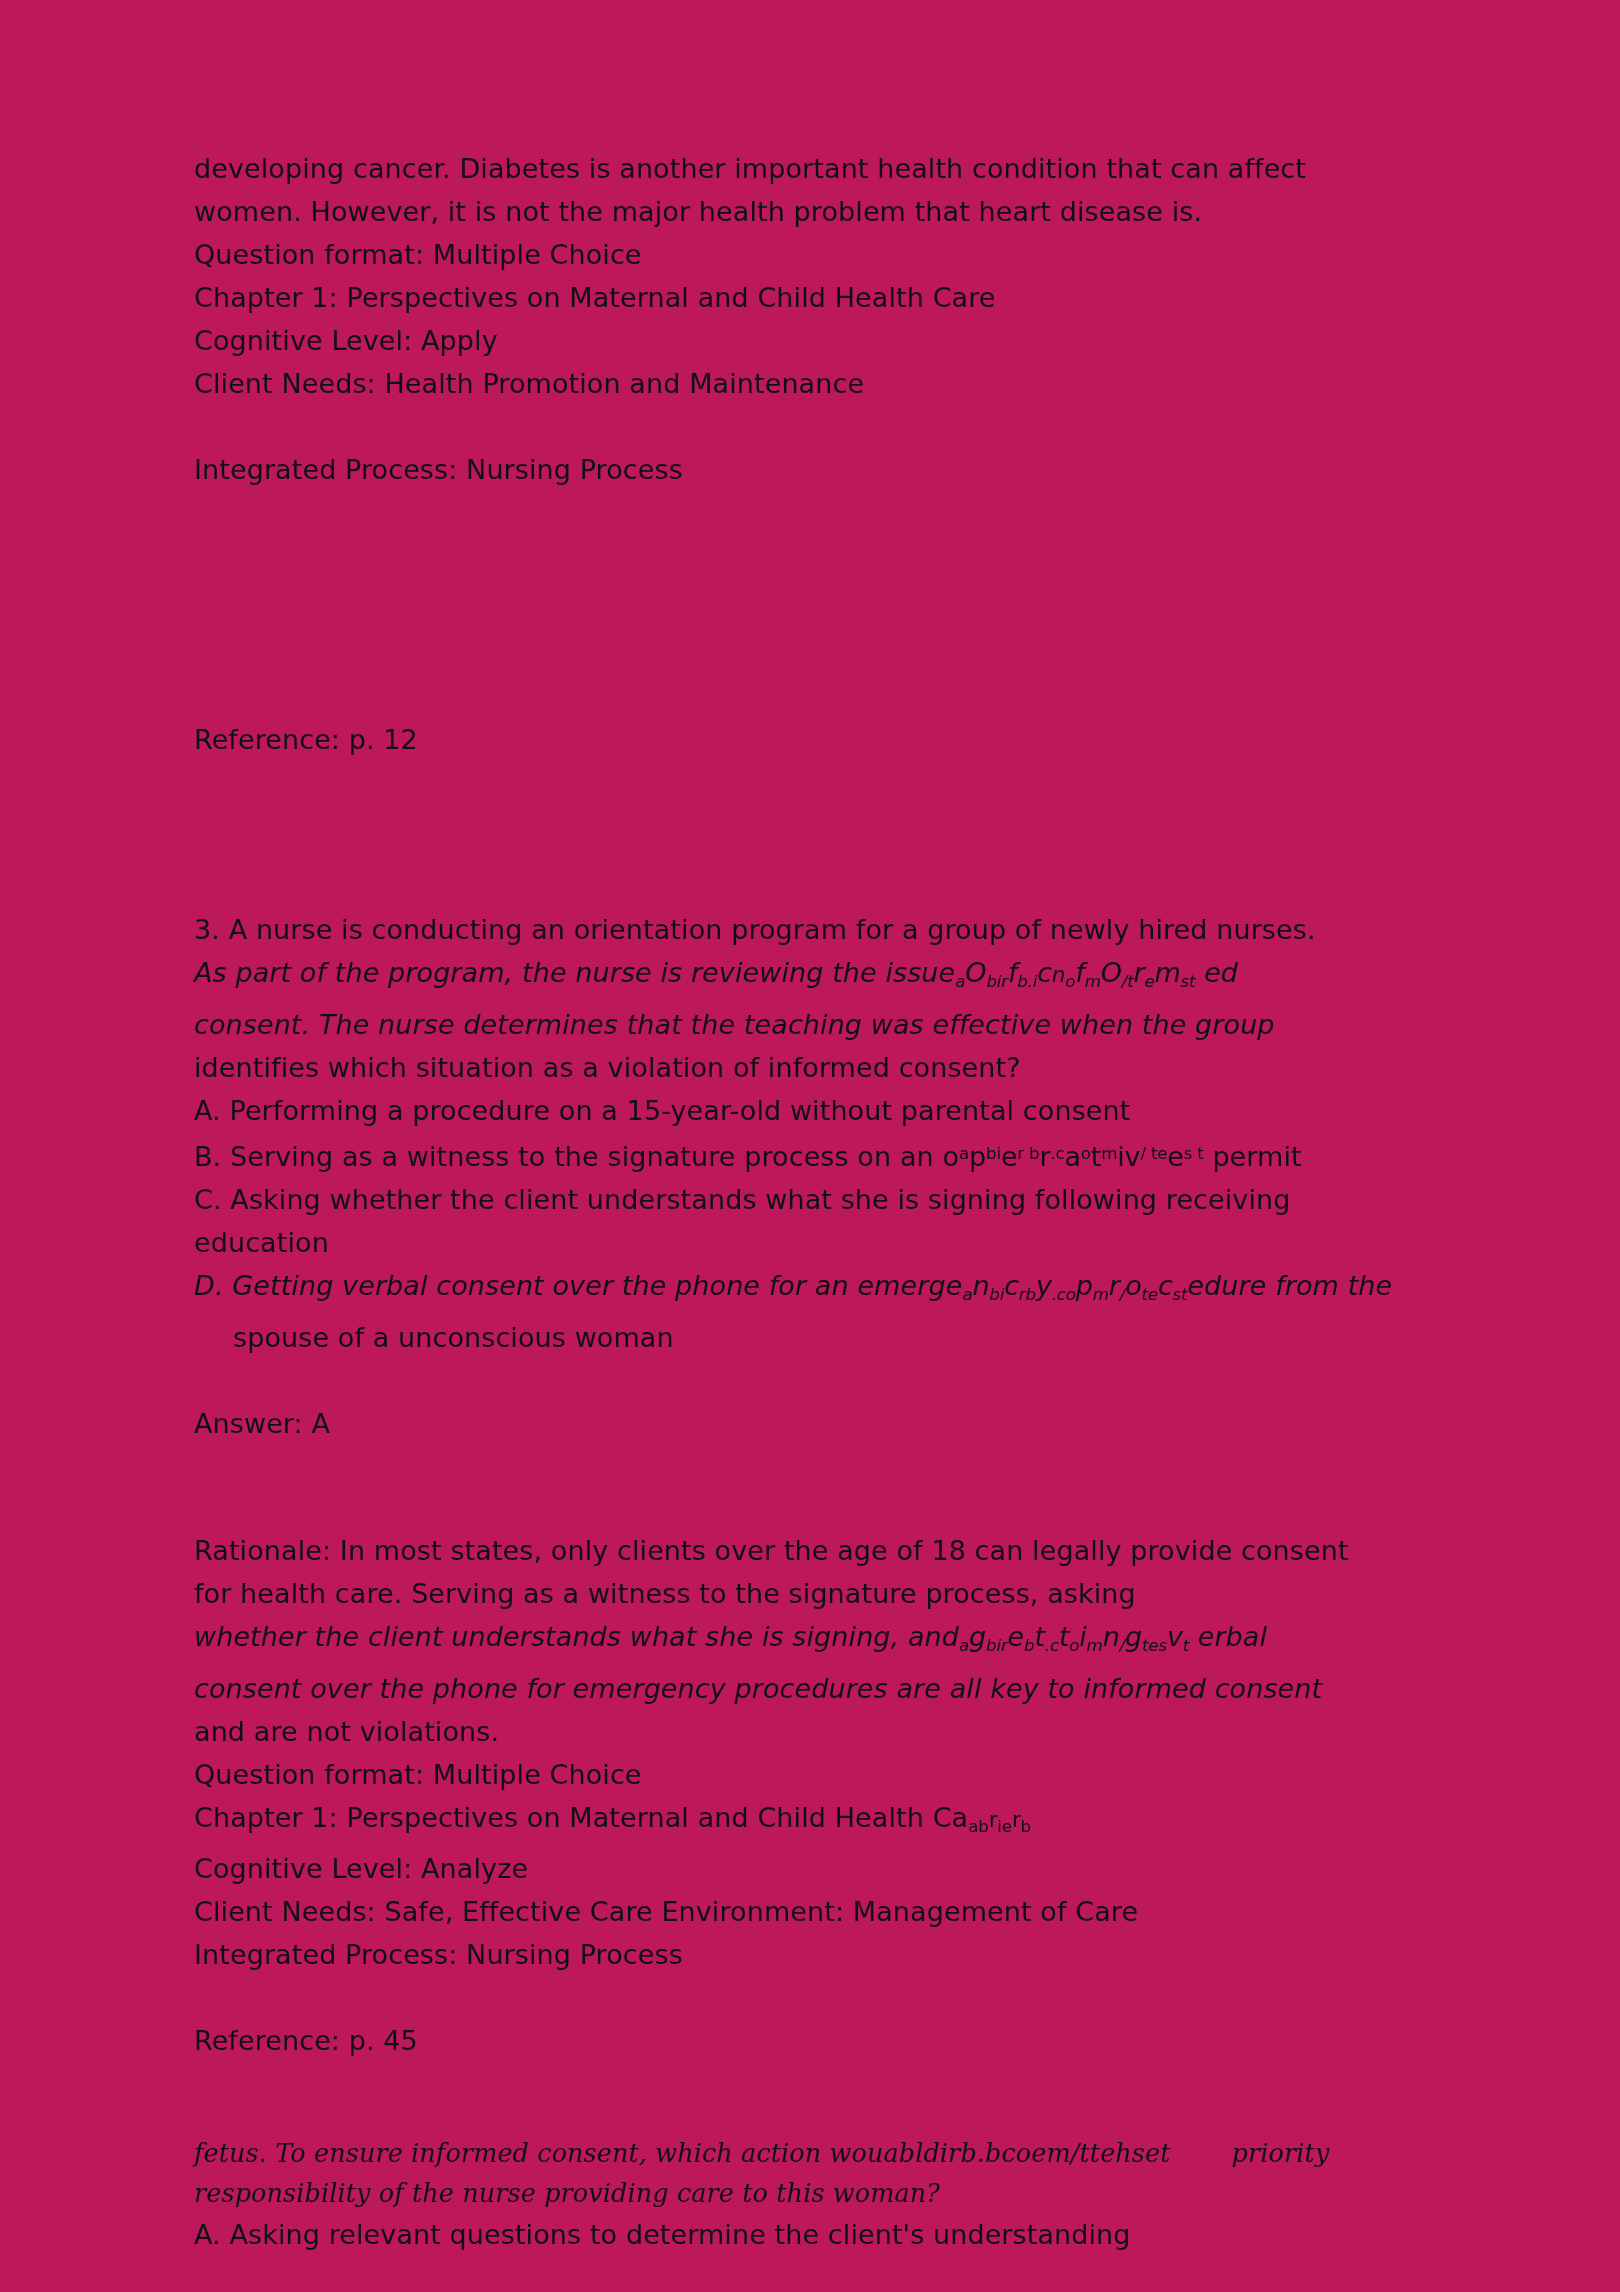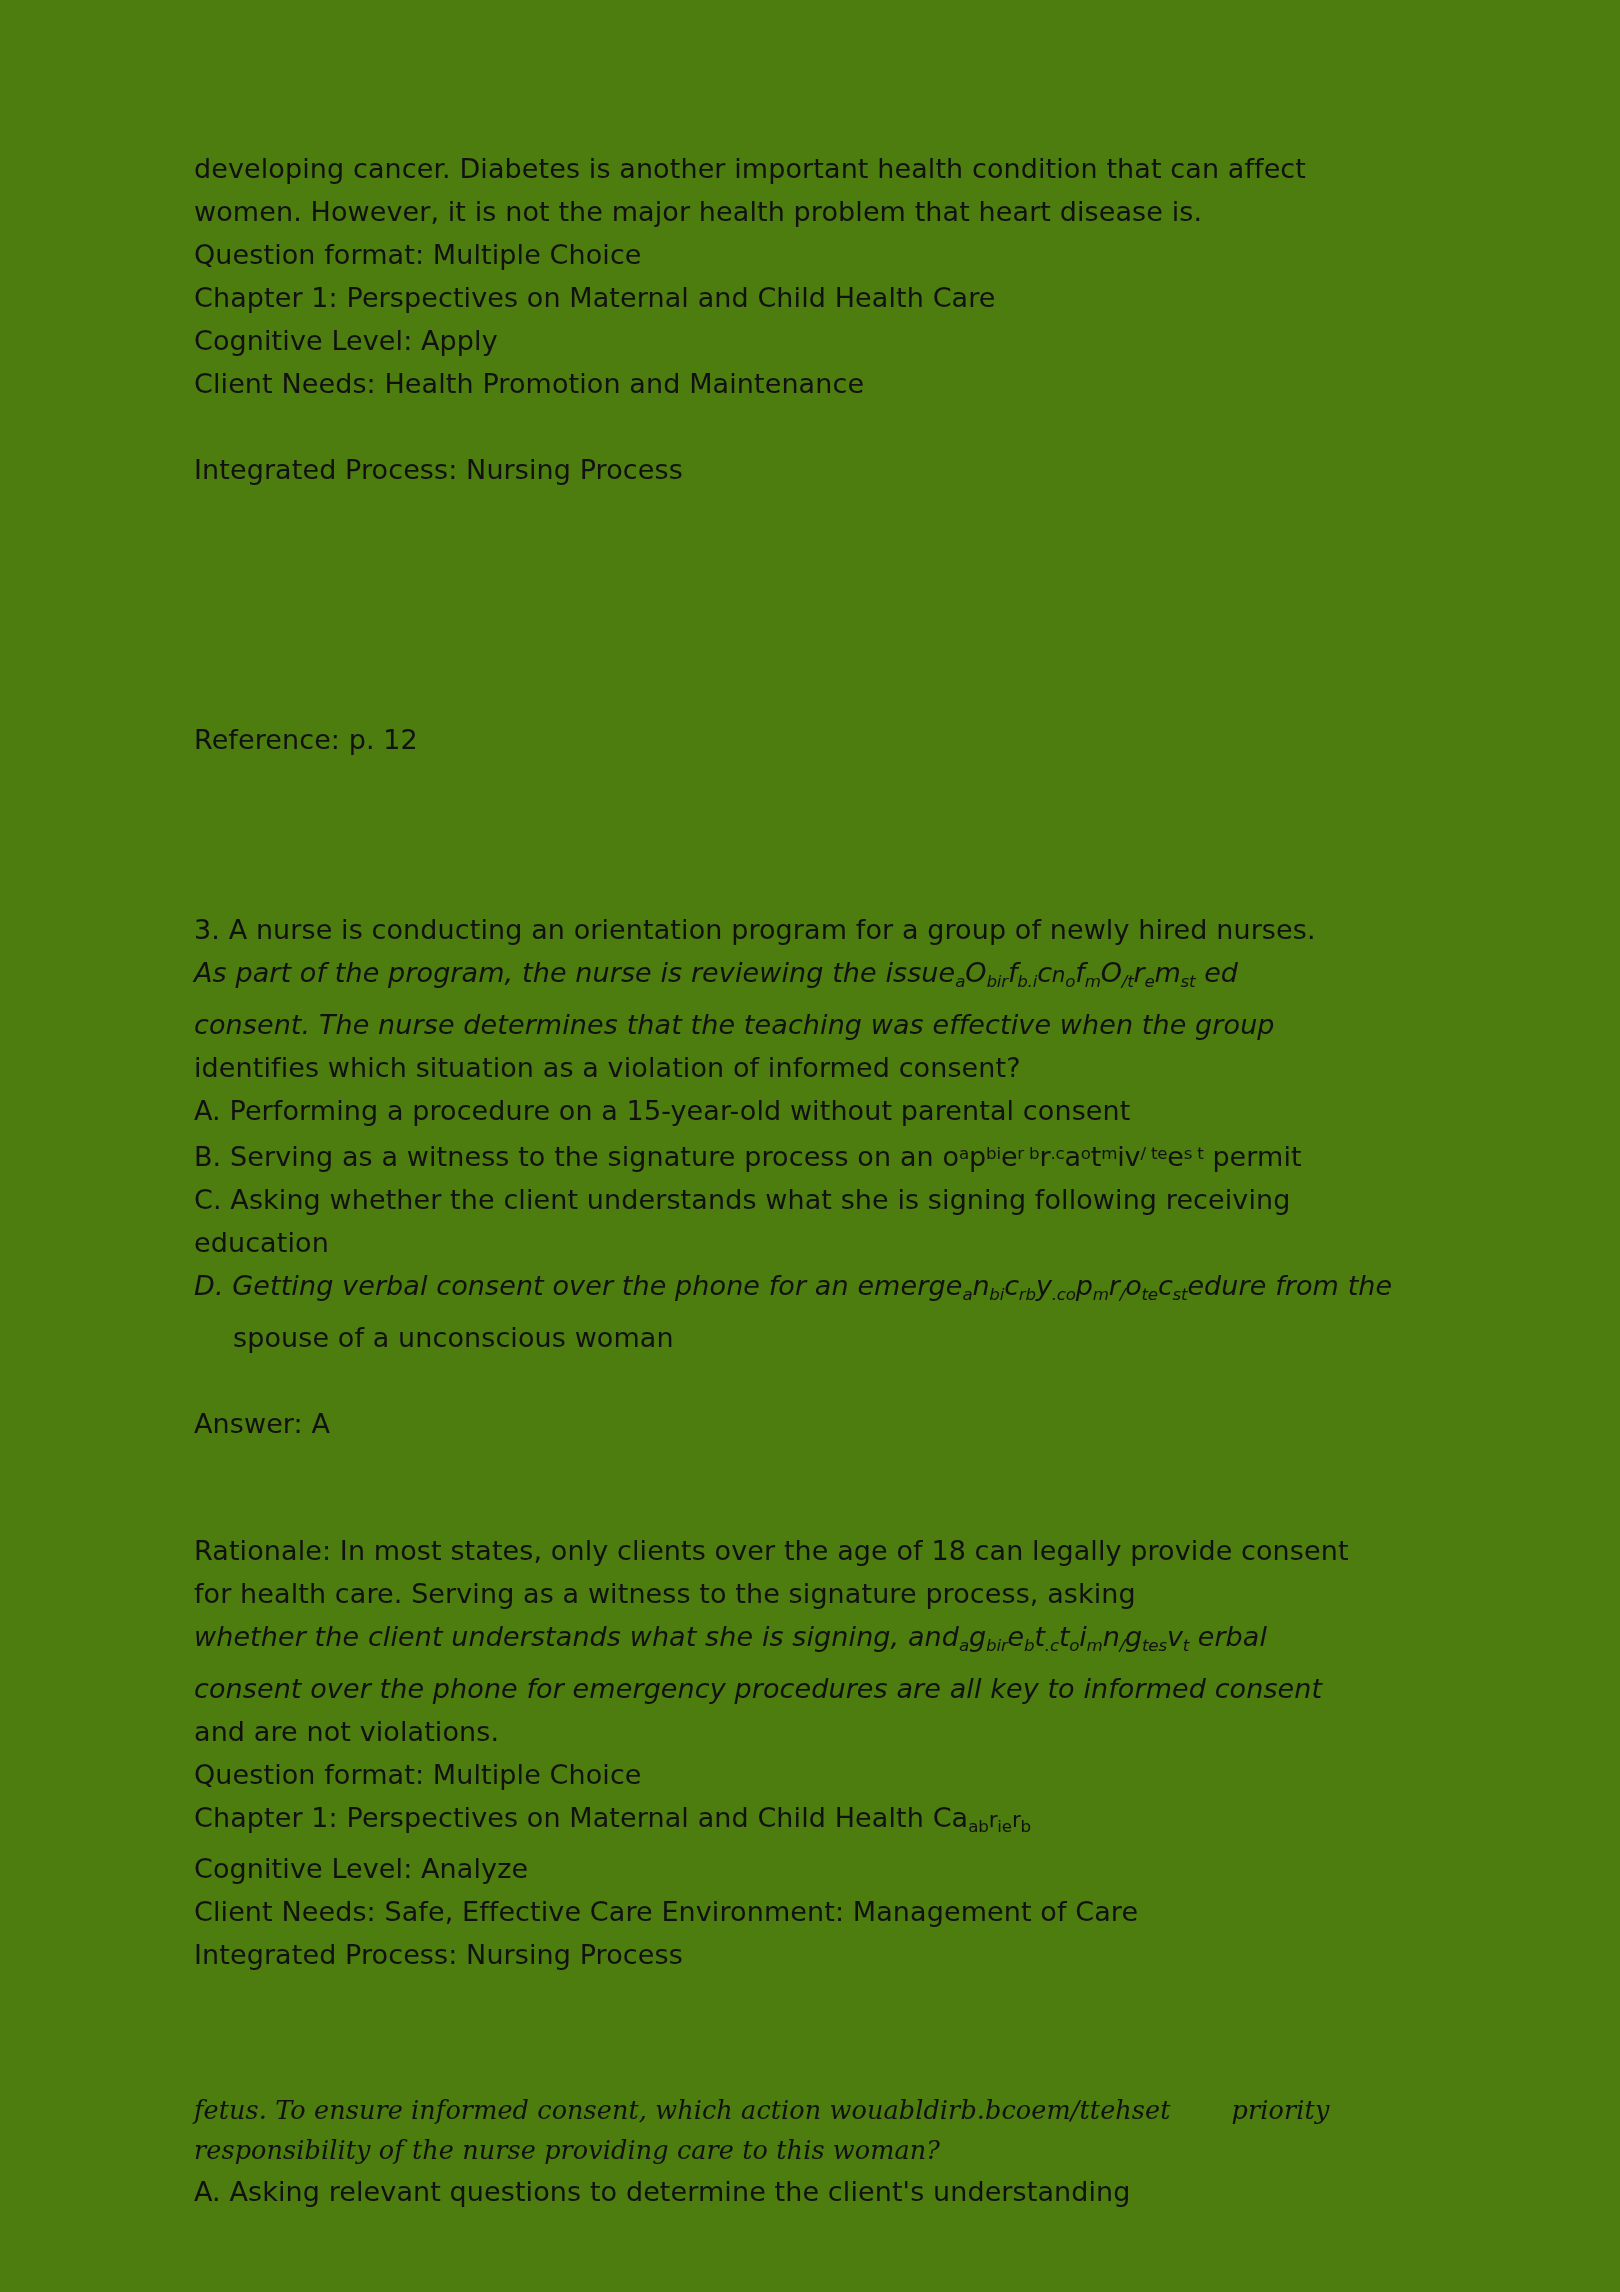--- a/index.html
+++ b/index.html
@@ -9,21 +9,21 @@
     background: #ffffff;
   }
   body {
     font-family: "DejaVu Sans", sans-serif;
     color: #000000;
   }
   .page {
     position: relative;
     width: 1620px;
     height: 2293px;
-    background: #4d7c0f;
+    background: #be185d;
     margin: 0 auto;
     overflow: hidden;
   }
   .content {
     position: absolute;
     left: 194px;
     top: 147px;
     width: 1264px;
   }
   .para {
@@ -132,20 +132,21 @@
     <p class="para">and are not violations.</p>
 
     <p class="para">Question format: Multiple Choice</p>
     <p class="para"><span>Chapter 1: Perspectives on Maternal and Child Health Ca</span><span class="garble"><span class="g-sub">ab</span><span class="g-mid">r</span><span class="g-sub">ie</span><span class="g-mid">r</span><span class="g-sub">b</span></span></p>
     <p class="para">Cognitive Level: Analyze</p>
     <p class="para">Client Needs: Safe, Effective Care Environment: Management of Care</p>
     <p class="para">Integrated Process: Nursing Process</p>
 
     <div class="gap-md"></div>
 
+    <p class="para">Reference: p. 45</p>
 
     <div class="gap-q4"></div>
 
     <p class="para italic-block"><span>fetus. To ensure informed consent, which action wouabldirb.bcoem/ttehset</span><span class="wide-space"></span><span>priority</span></p>
     <p class="para italic-block">responsibility of the nurse providing care to this woman?</p>
 
     <p class="para">A. Asking relevant questions to determine the client's understanding</p>
 
   </div>
 </div>

